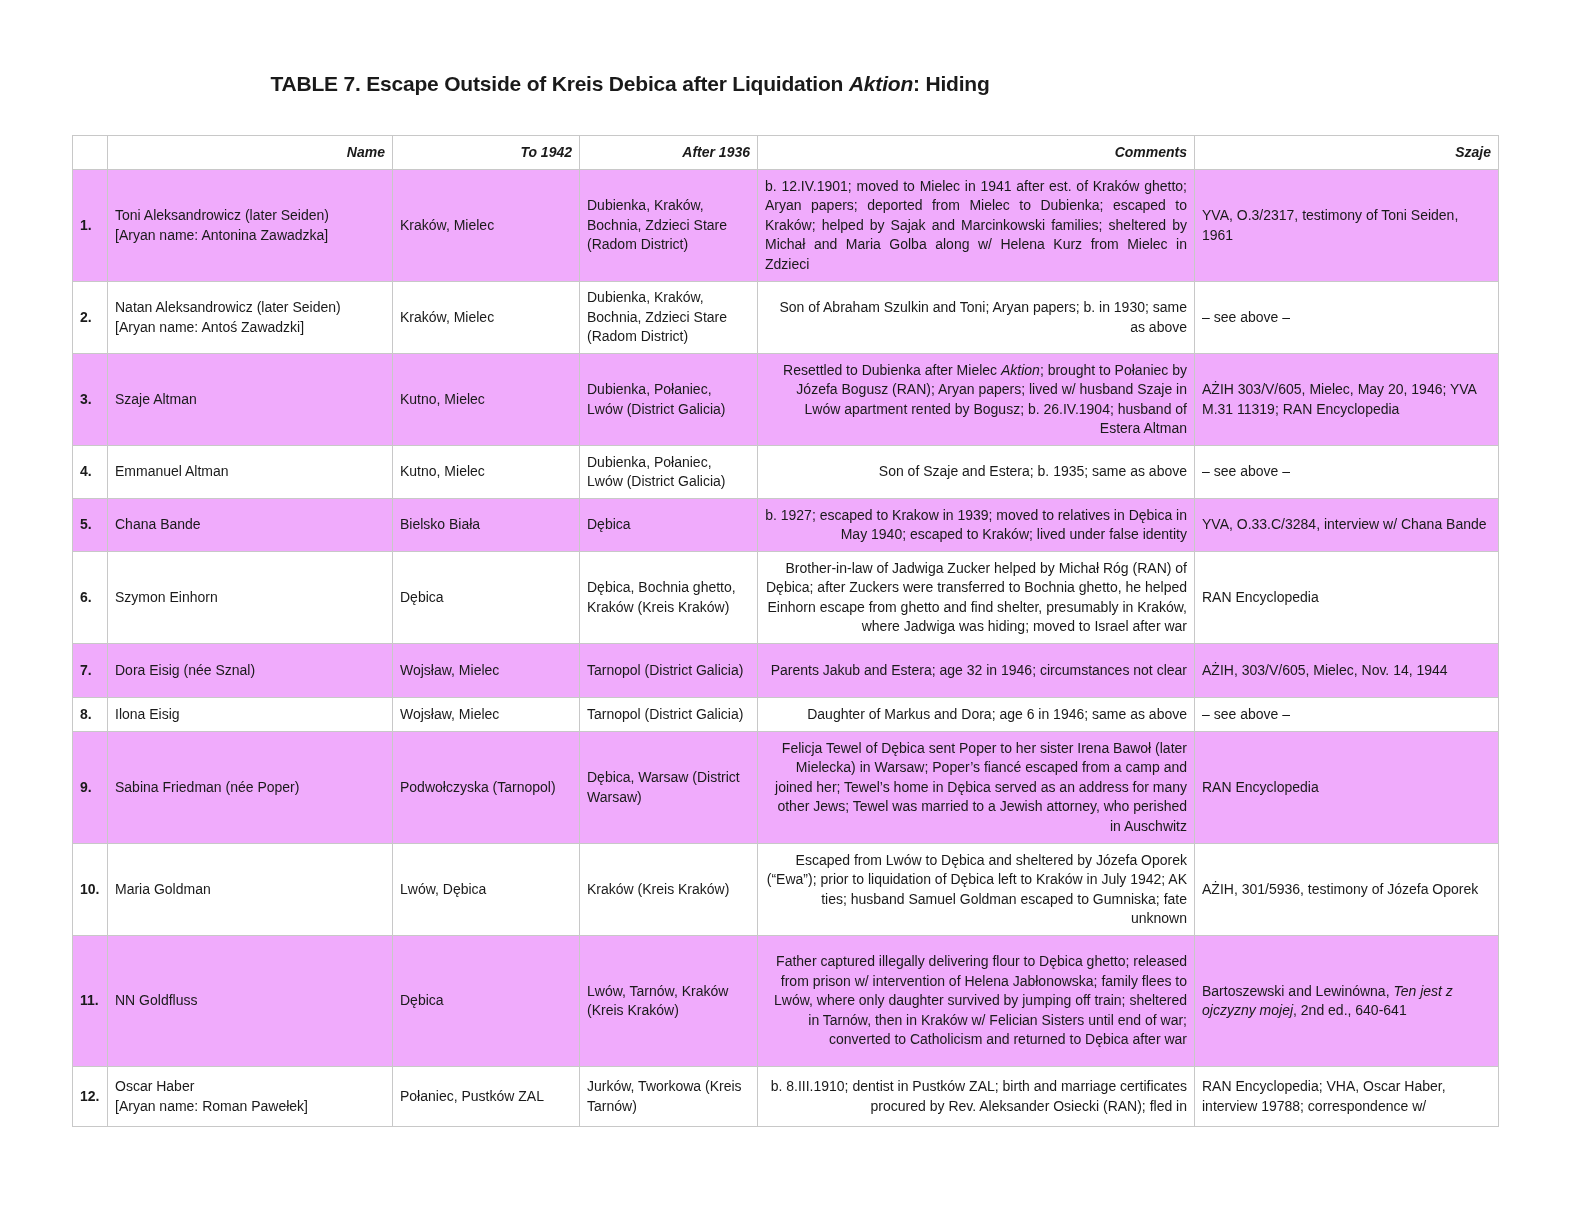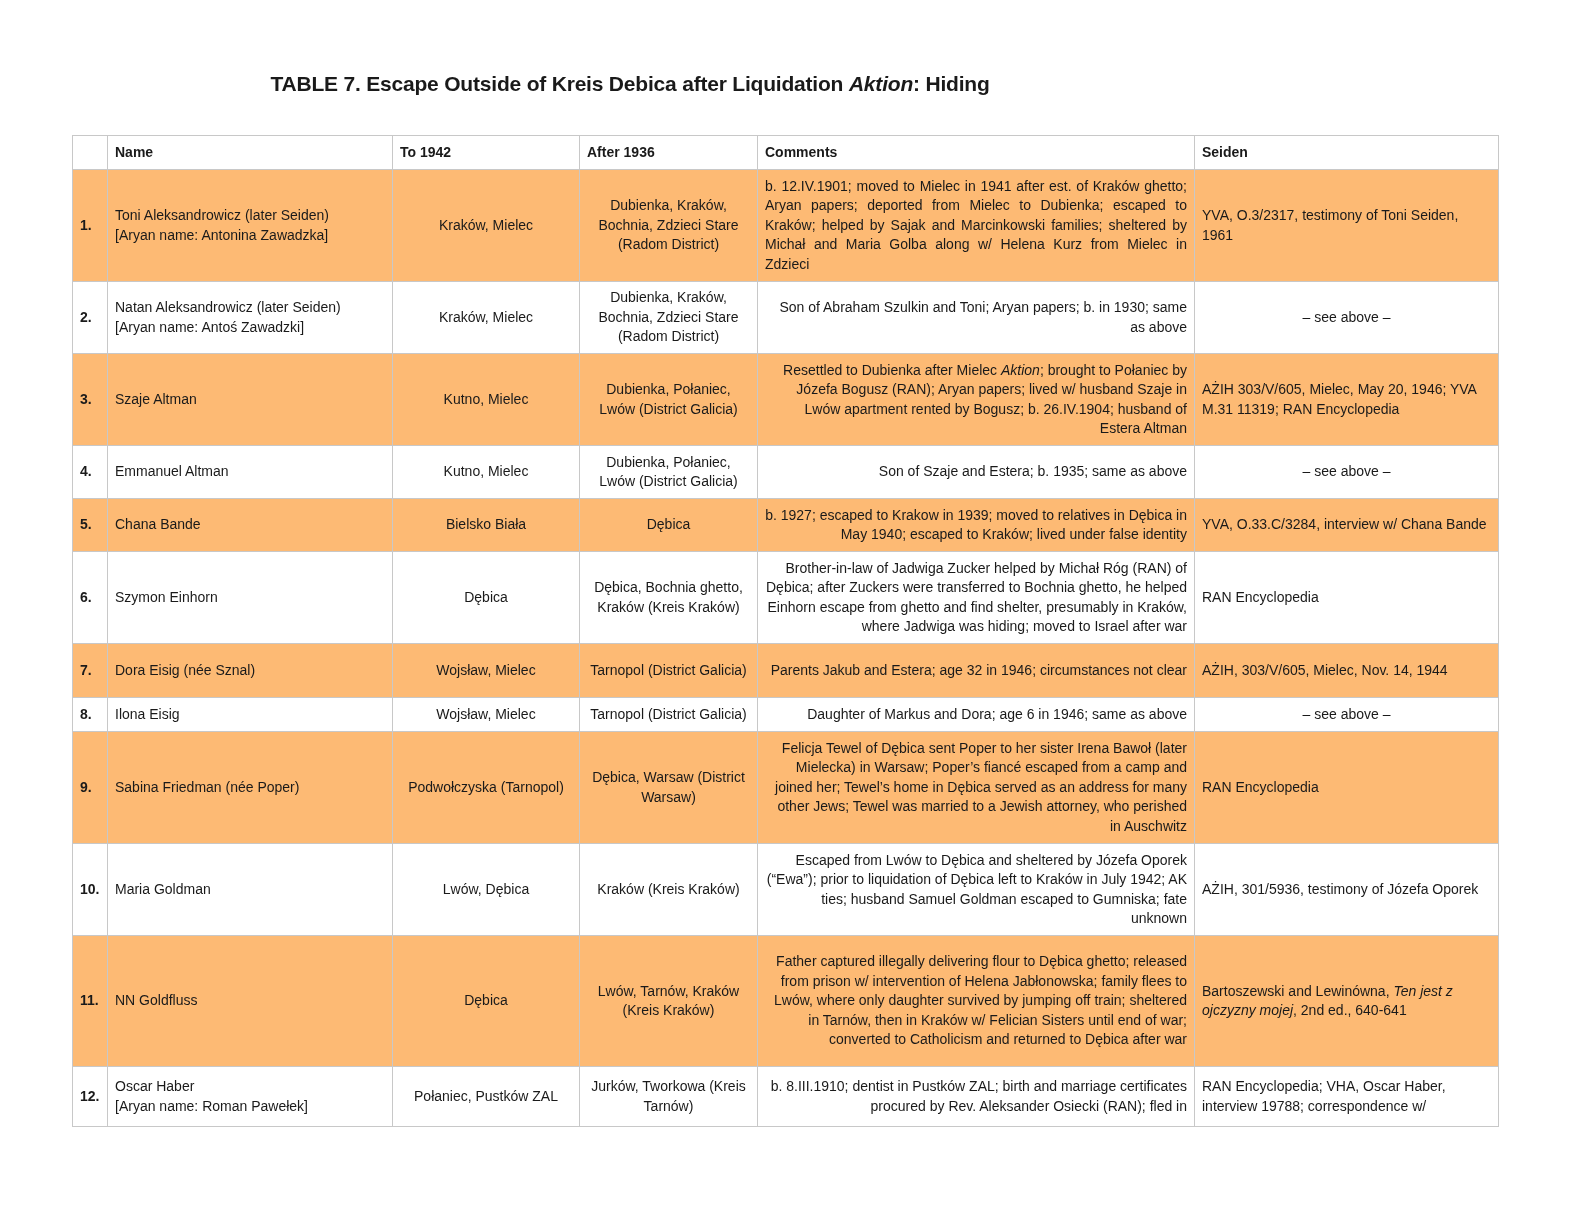--- a/index.html
+++ b/index.html
@@ -14,26 +14,26 @@
   }
   .title i { font-style: italic; }
   table.main {
     position: absolute; top: 135px; left: 72px; width: 1426px;
     border-collapse: collapse; table-layout: fixed;
     font-size: 14px; line-height: 19.5px;
   }
   table.main td, table.main th {
     border: 1px solid #c8c8c8; padding: 0 7px; vertical-align: middle;
   }
-  table.main th { height: 33px; font-weight: bold; text-align: left; font-size: 14px; }
+  table.main th { height: 33px; font-weight: bold; text-align: right; font-size: 14px; font-style: italic; }
   td.num { font-weight: bold; padding-left: 6px; }
-  td.center { text-align: center; }
+  td.center { text-align: left; }
   td.comments { text-align: right; }
   td.comments.justify { text-align: justify; }
-  tr.shade td { background: #fdba74; }
+  tr.shade td { background: #f0abfc; }
   tr.shade td.num, tr.shade td { }
   .r1 { height: 112px; } .r2 { height: 72px; } .r3 { height: 92px; }
   .r4 { height: 53px; } .r5 { height: 53px; } .r6 { height: 92px; }
   .r7 { height: 54px; } .r8 { height: 34px; } .r9 { height: 112px; }
   .r10 { height: 92px; } .r11 { height: 131px; } .r12 { height: 60px; }
 </style>
 </head>
 <body>
 
 <div class="title">
@@ -49,21 +49,21 @@
       <col style="width:437px">
       <col style="width:304px">
   </colgroup>
   <thead>
     <tr>
       <th></th>
       <th>Name</th>
       <th>To 1942</th>
       <th>After 1936</th>
       <th>Comments</th>
-      <th>Seiden</th>
+      <th>Szaje</th>
     </tr>
   </thead>
   <tbody>
     <tr class="shade r1">
       <td class="num">1.</td>
       <td><span>Toni Aleksandrowicz (later Seiden)</span><br><span>[Aryan name: Antonina Zawadzka]</span></td>
       <td class="center">Kraków, Mielec</td>
       <td class="center">Dubienka, Kraków, Bochnia, Zdzieci Stare (Radom District)</td>
       <td class="comments justify">b. 12.IV.1901; moved to Mielec in 1941 after est. of Kraków ghetto; Aryan papers; deported from Mielec to Dubienka; escaped to Kraków; helped by Sajak and Marcinkowski families; sheltered by Michał and Maria Golba along w/ Helena Kurz from Mielec in Zdzieci</td>
       <td>YVA, O.3/2317, testimony of Toni Seiden, 1961</td>

